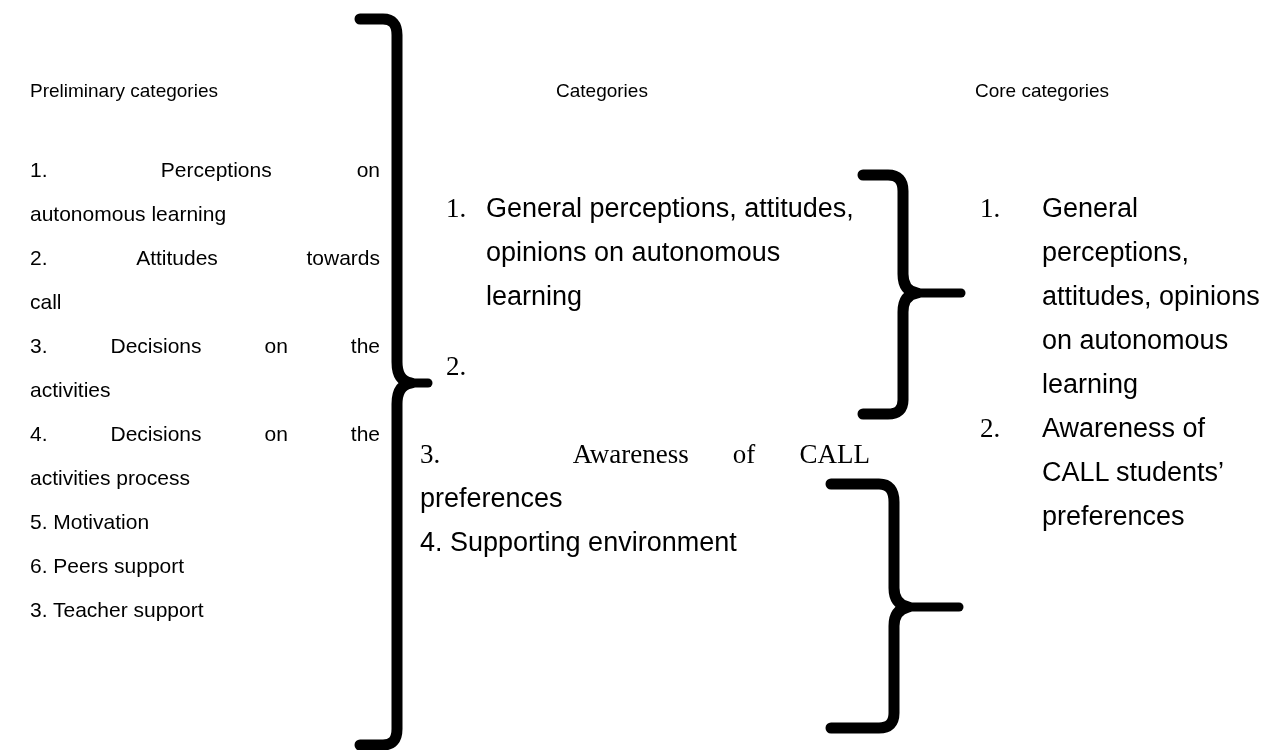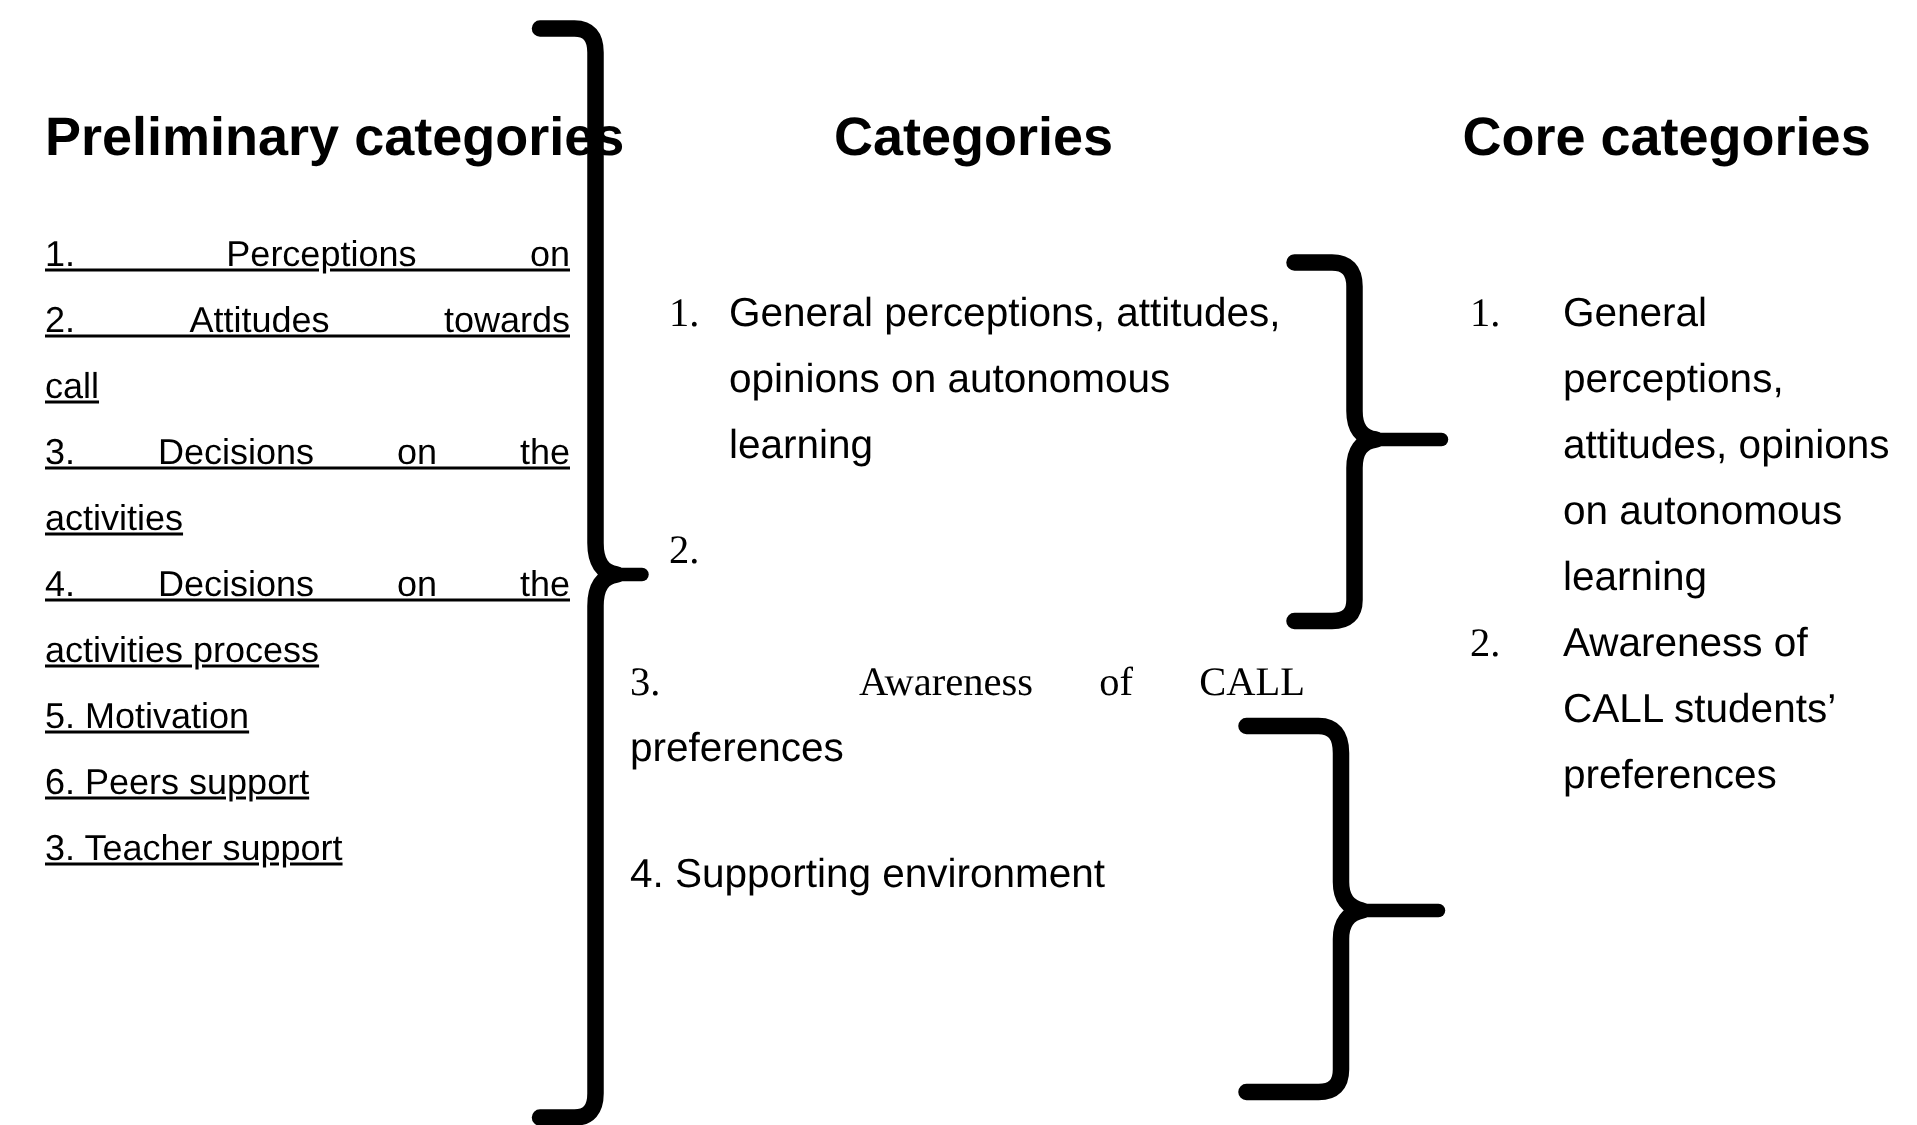--- a/index.html
+++ b/index.html
@@ -21,40 +21,39 @@
     position: absolute;
     left: 0;
     top: 0;
     width: 1278px;
     height: 750px;
   }
 
   
   .col-header {
     position: absolute;
-    font-weight: bold;
-    font-size: 36px;
+    font-weight: normal;
+    font-size: 19px;
     line-height: 34px;
     white-space: nowrap;
   }
   #hdr-preliminary { left: 30px;  top: 74px; }
   #hdr-categories  { left: 556px; top: 74px; }
   #hdr-core        { left: 975px; top: 74px; }
 
   
   #col-left {
     position: absolute;
     left: 30px;
     top: 148px;
     width: 350px;
-    font-size: 24px;
+    font-size: 21px;
     line-height: 44px;
     text-align: justify;
     text-justify: inter-word;
-    text-decoration: underline;
   }
   #col-left .pc-item {
     display: block;
     text-align: justify;
     text-align-last: left;
   }
   #col-left .pc-item.just-all { text-align-last: justify; }
 
   
   #col-mid {
@@ -84,21 +83,21 @@
     text-align: justify;
     text-align-last: left;
     width: 450px;
   }
   #mid-tail .seg-3 {
     display: block;
     text-align: justify;
     text-align-last: justify;
     font-family: Liberation Serif, serif;
   }
-  #mid-tail .seg-4 { display: block; margin-top: 40px; }
+  #mid-tail .seg-4 { display: block; }
 
   
   #col-right {
     position: absolute;
     left: 975px;
     top: 186px;
     width: 290px;
     font-size: 27px;
     line-height: 44px;
   }
@@ -138,20 +137,21 @@
 <div id="diagram">
 
   <div class="col-header" id="hdr-preliminary">Preliminary categories</div>
 
   <div class="col-header" id="hdr-categories">Categories</div>
 
   <div class="col-header" id="hdr-core">Core categories</div>
 
   <div id="col-left">
     <span class="pc-item just-all">1.&nbsp;&nbsp;&nbsp;&nbsp;Perceptions&nbsp;&nbsp;&nbsp;on</span>
+    <span class="pc-item">autonomous learning</span>
     <span class="pc-item just-all">2.&nbsp;&nbsp;Attitudes&nbsp;&nbsp;towards</span>
     <span class="pc-item">call</span>
     <span class="pc-item just-all">3.&nbsp;&nbsp;Decisions&nbsp;&nbsp;on&nbsp;&nbsp;the</span>
     <span class="pc-item">activities</span>
     <span class="pc-item just-all">4.&nbsp;&nbsp;Decisions&nbsp;&nbsp;on&nbsp;&nbsp;the</span>
     <span class="pc-item">activities process</span>
     <span class="pc-item">5. Motivation</span>
     <span class="pc-item">6. Peers support</span>
     <span class="pc-item">3. Teacher support</span>
   </div>

